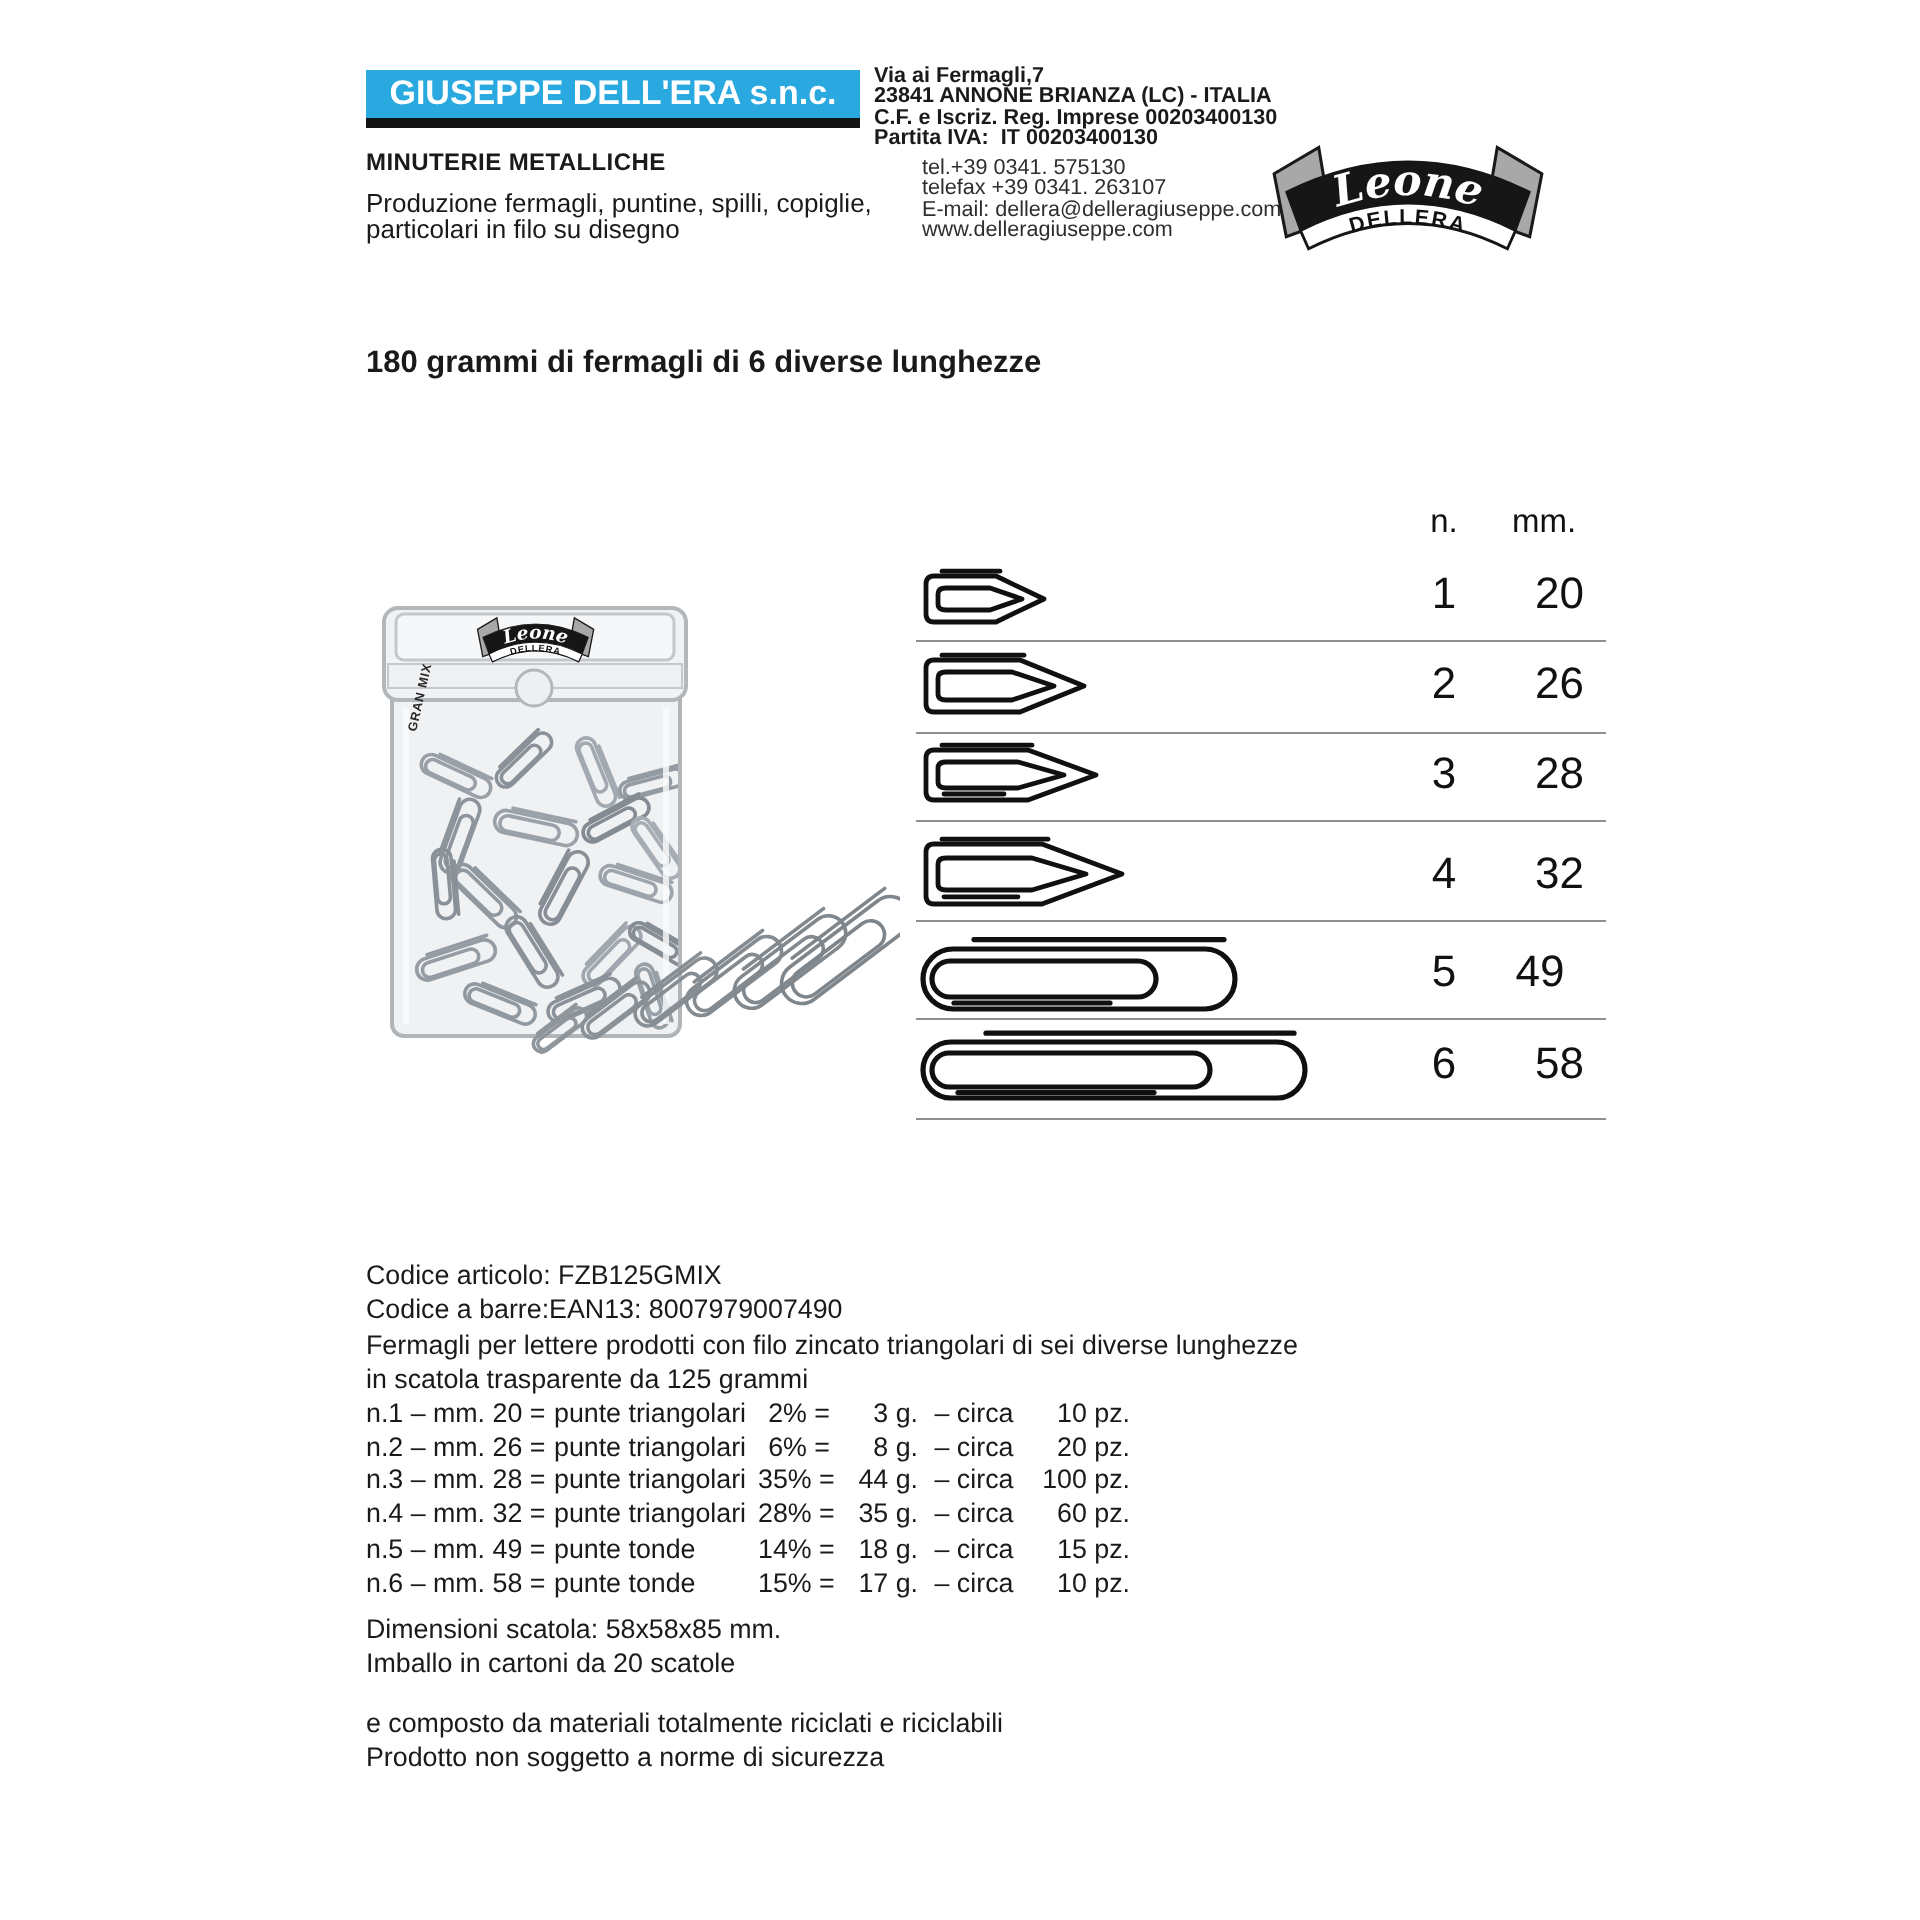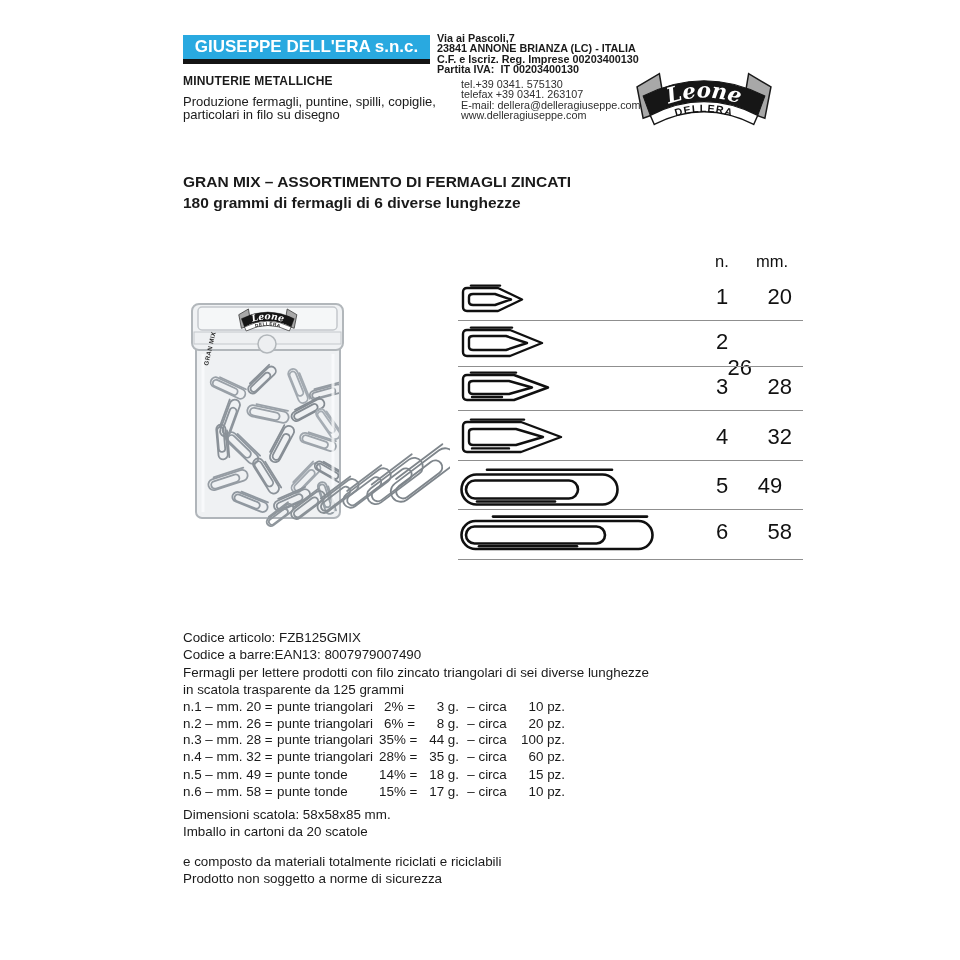--- a/index.html
+++ b/index.html
@@ -40,21 +40,21 @@
     <span>GIUSEPPE DELL'ERA s.n.c.</span>
   </div>
   <div class="abs brandbar" style="left:183px;top:59px;width:247px;height:5px;"></div>
   <div class="abs division" style="left:183px;top:74px;">MINUTERIE METALLICHE</div>
   <div class="abs tagline" style="left:183px;top:96px;">
     <div>Produzione fermagli, puntine, spilli, copiglie,</div>
     <div>particolari in filo su disegno</div>
   </div>
 
   <div class="abs addr" style="left:437px;top:33px;">
-    <div>Via ai Pascoli,7</div>
+    <div>Via ai Fermagli,7</div>
     <div>23841 ANNONE BRIANZA (LC) - ITALIA</div>
     <div>C.F. e Iscriz. Reg. Imprese 00203400130</div>
     <div>Partita IVA:  IT 00203400130</div>
   </div>
   <div class="abs contacts" style="left:437px;top:79px;margin-left:24px;">
     <div>tel.+39 0341. 575130</div>
     <div>telefax +39 0341. 263107</div>
     <div>E-mail: dellera@delleragiuseppe.com</div>
     <div>www.delleragiuseppe.com</div>
   </div>
@@ -71,21 +71,20 @@
       <text font-size="21" font-style="italic" font-weight="bold" font-family="'DejaVu Serif', serif" fill="#ffffff">
         <textPath href="#leonePath" startOffset="50%" text-anchor="middle">Leone</textPath>
       </text>
       <text font-size="10.5" font-weight="bold" font-family="'Liberation Sans', sans-serif" fill="#111111" letter-spacing="1">
         <textPath href="#delleraPath" startOffset="50%" text-anchor="middle">DELLERA</textPath>
       </text>
     </g>
   </svg>
 
   <div class="abs title" style="left:183px;top:172px;">
-    <div>GRAN MIX – ASSORTIMENTO DI FERMAGLI ZINCATI</div>
     <div>180 grammi di fermagli di 6 diverse lunghezze</div>
   </div>
 
   <svg class="abs" style="left:170px;top:292px;" width="280" height="250" viewBox="0 0 280 250" aria-hidden="true">
     <defs>
       <g id="pclip-sym" fill="none" stroke-linecap="round">
         <rect x="-30" y="-8" width="60" height="16" rx="8" vector-effect="non-scaling-stroke" stroke-width="1.8"></rect>
         <rect x="-26" y="-4.5" width="43" height="11" rx="5.5" vector-effect="non-scaling-stroke" stroke-width="1.8"></rect>
         <line x1="-19" y1="-10.3" x2="27" y2="-10.3" vector-effect="non-scaling-stroke" stroke-width="1.8"></line>
       </g>
@@ -156,21 +155,21 @@
   <div class="abs sep" style="left:458px;top:320px;width:345px;"></div>
 
   <svg class="abs" style="left:459px;top:326px;" width="85" height="33" viewBox="0 0 85 33">
     <g fill="none" stroke="#101010" stroke-width="2.4" stroke-linejoin="round" stroke-linecap="round">
       <path d="M 8 4 H 51 L 83 17 L 51 30 H 8 Q 4 30 4 26 V 8 Q 4 4 8 4 Z"></path>
       <path d="M 14 10 H 47 L 68 17 L 47 24 H 14 Q 10 24 10 21 V 13 Q 10 10 14 10 Z"></path>
       <path d="M 12 1.6 H 53"></path>
     </g>
   </svg>
   <div class="abs tbl-num" style="left:702px;top:329px;width:40px;text-align:center;">2</div>
-  <div class="abs tbl-num" style="left:708px;top:329px;width:44px;text-align:right;margin-top:26px;">26</div>
+  <div class="abs tbl-num" style="left:748px;top:329px;width:44px;text-align:right;">26</div>
   <div class="abs sep" style="left:458px;top:366px;width:345px;"></div>
 
   <svg class="abs" style="left:459px;top:371px;" width="91" height="32" viewBox="0 0 91 32">
     <g fill="none" stroke="#101010" stroke-width="2.4" stroke-linejoin="round" stroke-linecap="round">
       <path d="M 8 4 H 55 L 89 16.5 L 55 29 H 8 Q 4 29 4 25 V 8 Q 4 4 8 4 Z"></path>
       <path d="M 14 10 H 50 L 73 16.5 L 50 23 H 14 Q 10 23 10 20 V 13 Q 10 10 14 10 Z"></path>
       <path d="M 12 1.6 H 57"></path>
       <path d="M 13 26 H 43"></path>
     </g>
   </svg>

